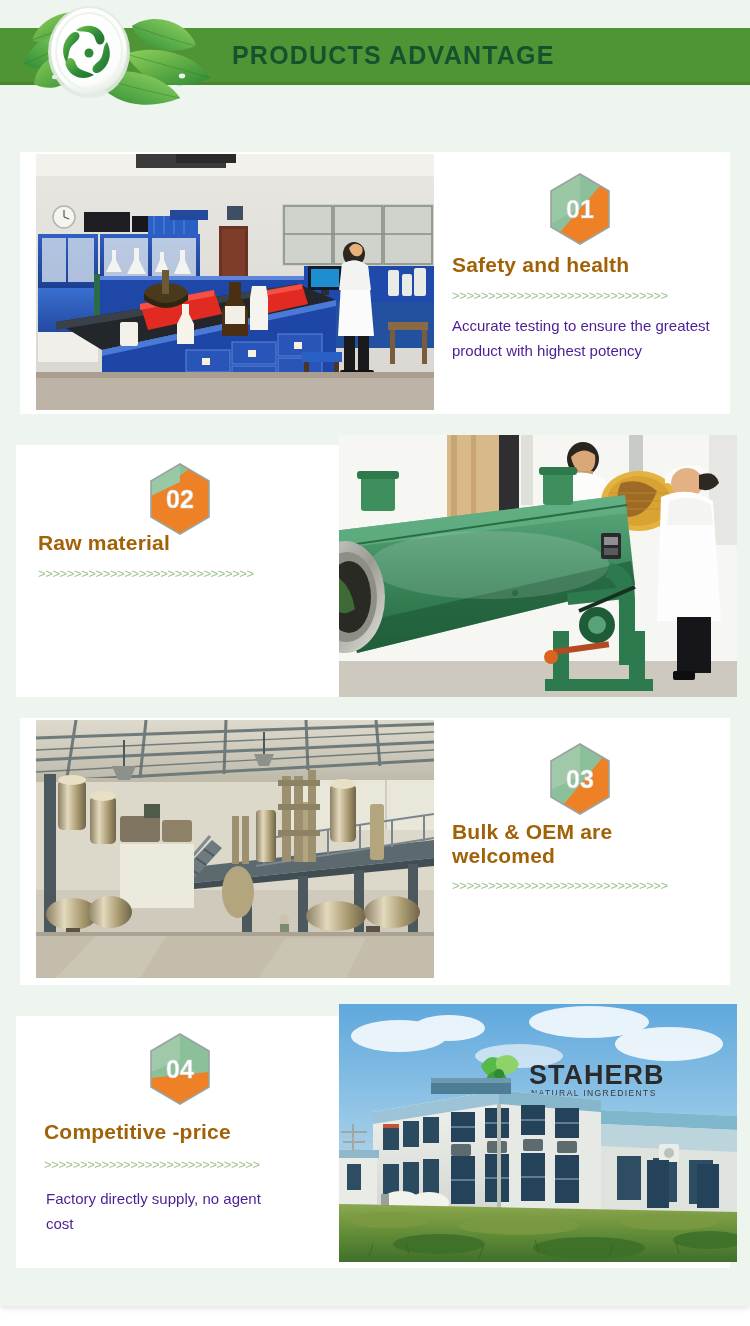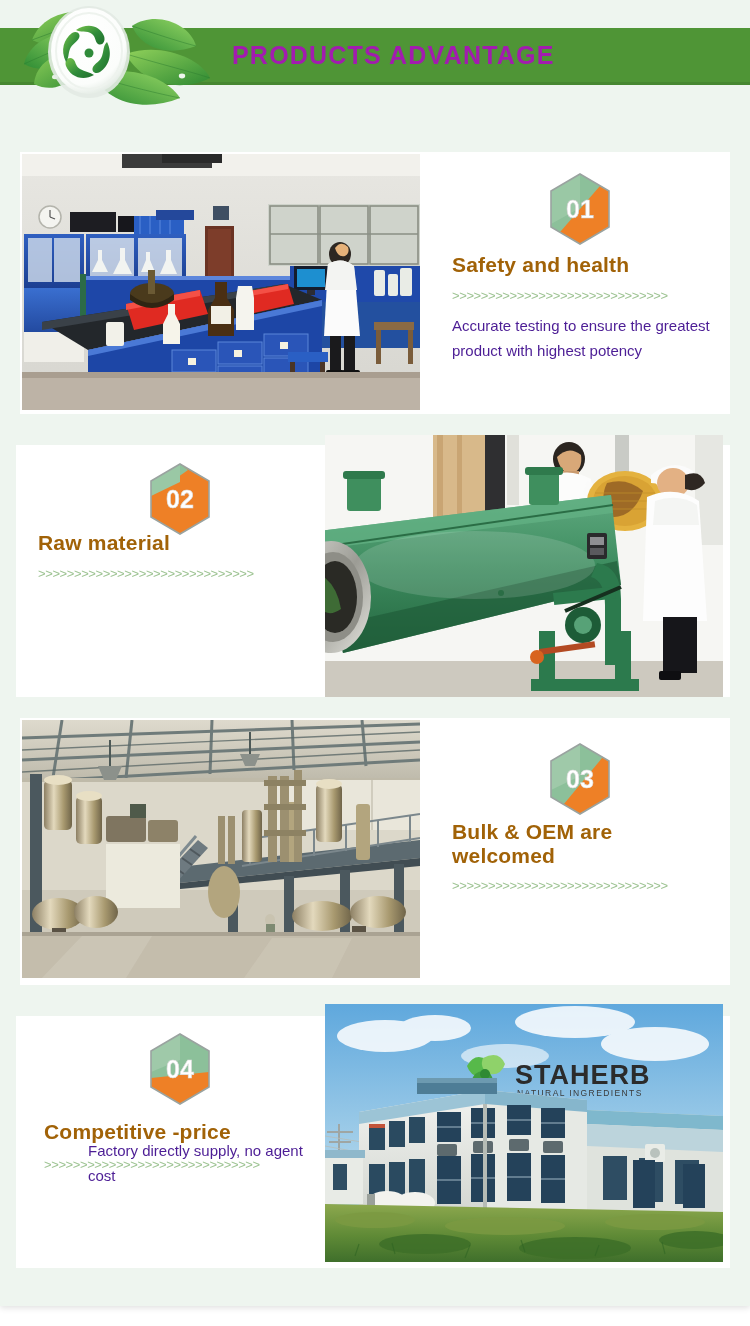--- a/index.html
+++ b/index.html
@@ -42,21 +42,21 @@
     left: 0; bottom: 0;
     width: 100%; height: 3px;
     background: rgba(0,0,0,0.09);
   }
   .header-title {
     position: absolute;
     left: 232px;
     top: 41px;
     font-size: 25px;
     font-weight: bold;
-    color: #a21caf;
+    color: #14532d;
     letter-spacing: 1.2px;
     white-space: nowrap;
   }
   
   .logo-cluster {
     position: absolute;
     left: 14px;
     top: 2px;
     width: 210px;
     height: 112px;
@@ -64,20 +64,21 @@
   .logo-cluster svg { display:block; }
   
   .card {
     position: absolute;
     background: #ffffff;
   }
   .photo {
     position: absolute;
     overflow: hidden;
     background: #ef4444;
+    margin-left: 14px;
   }
   .photo svg { display:block; }
   .hex-wrap { position: absolute; }
   .card-title {
     position: absolute;
     font-size: 21px;
     font-weight: bold;
     color: #a16207;
     line-height: 24px;
     letter-spacing: 0.2px;
@@ -766,15 +767,15 @@
         <polygon points="3,19 32,2 61,19 61,40 3,46" fill="#8cc09a"></polygon>
         <polygon points="3,19 32,2 32,28 3,40" fill="#9fc9a9"></polygon>
       </g>
       <polygon points="32,2 61,19 61,55 32,72 3,55 3,19" fill="none" stroke="#9aa3a0" stroke-width="1.6"></polygon>
       <text x="32" y="46" text-anchor="middle" font-family="Liberation Sans, sans-serif" font-size="25" font-weight="bold" fill="#ffffff" stroke="#dddddd" stroke-width="0.6">04</text>
     </svg>
   </div>
 
   <div class="card-title" style="left:44px; top:1120px; width:262px;">Competitive -price</div>
   <div class="chevrons" style="left:44px; top:1157px; width:248px;">&gt;&gt;&gt;&gt;&gt;&gt;&gt;&gt;&gt;&gt;&gt;&gt;&gt;&gt;&gt;&gt;&gt;&gt;&gt;&gt;&gt;&gt;&gt;&gt;&gt;&gt;&gt;&gt;&gt;&gt;</div>
-  <div class="card-desc" style="left:46px; top:1138px; width:240px;margin-left:42px;">Factory directly supply, no agent cost</div>
+  <div class="card-desc" style="left:46px; top:1186px; width:240px;">Factory directly supply, no agent cost</div>
 
 </div>
 
 </body></html>

